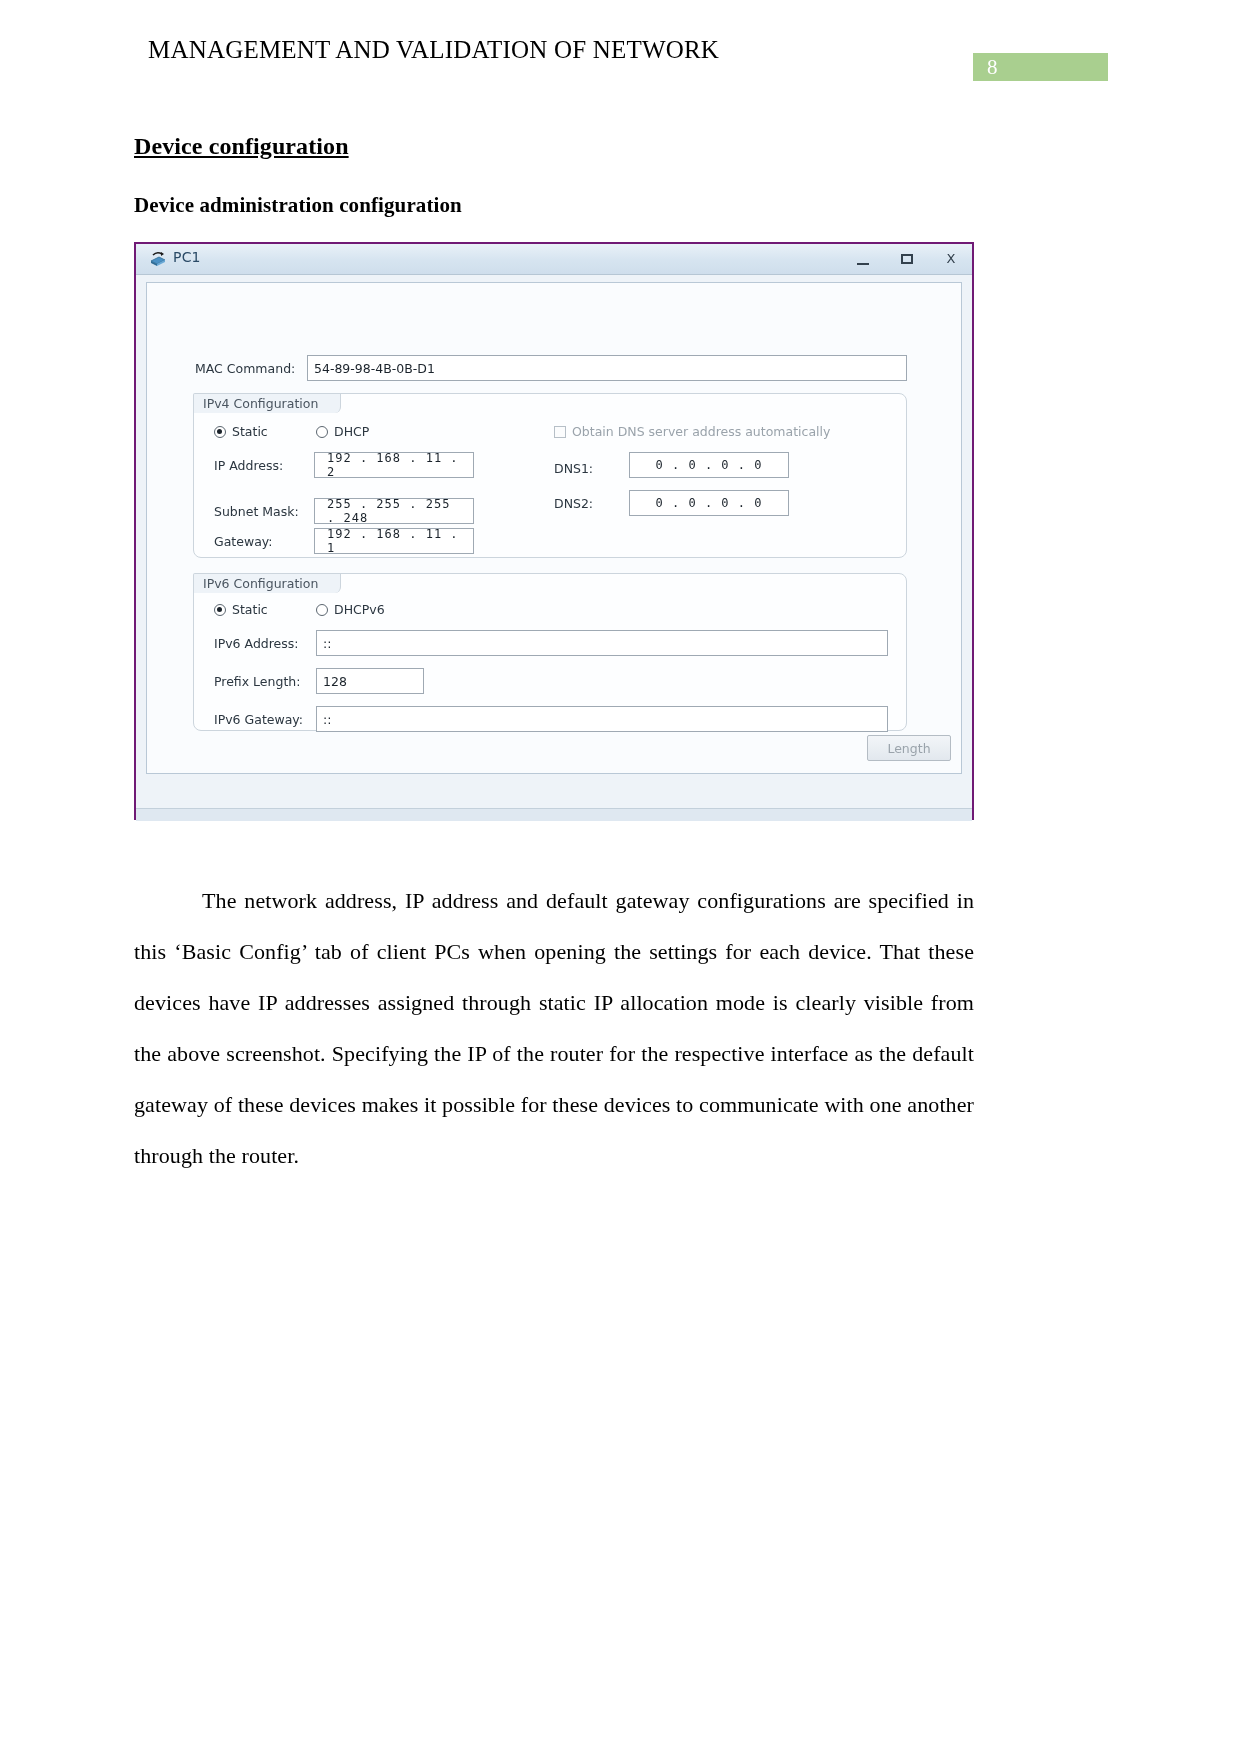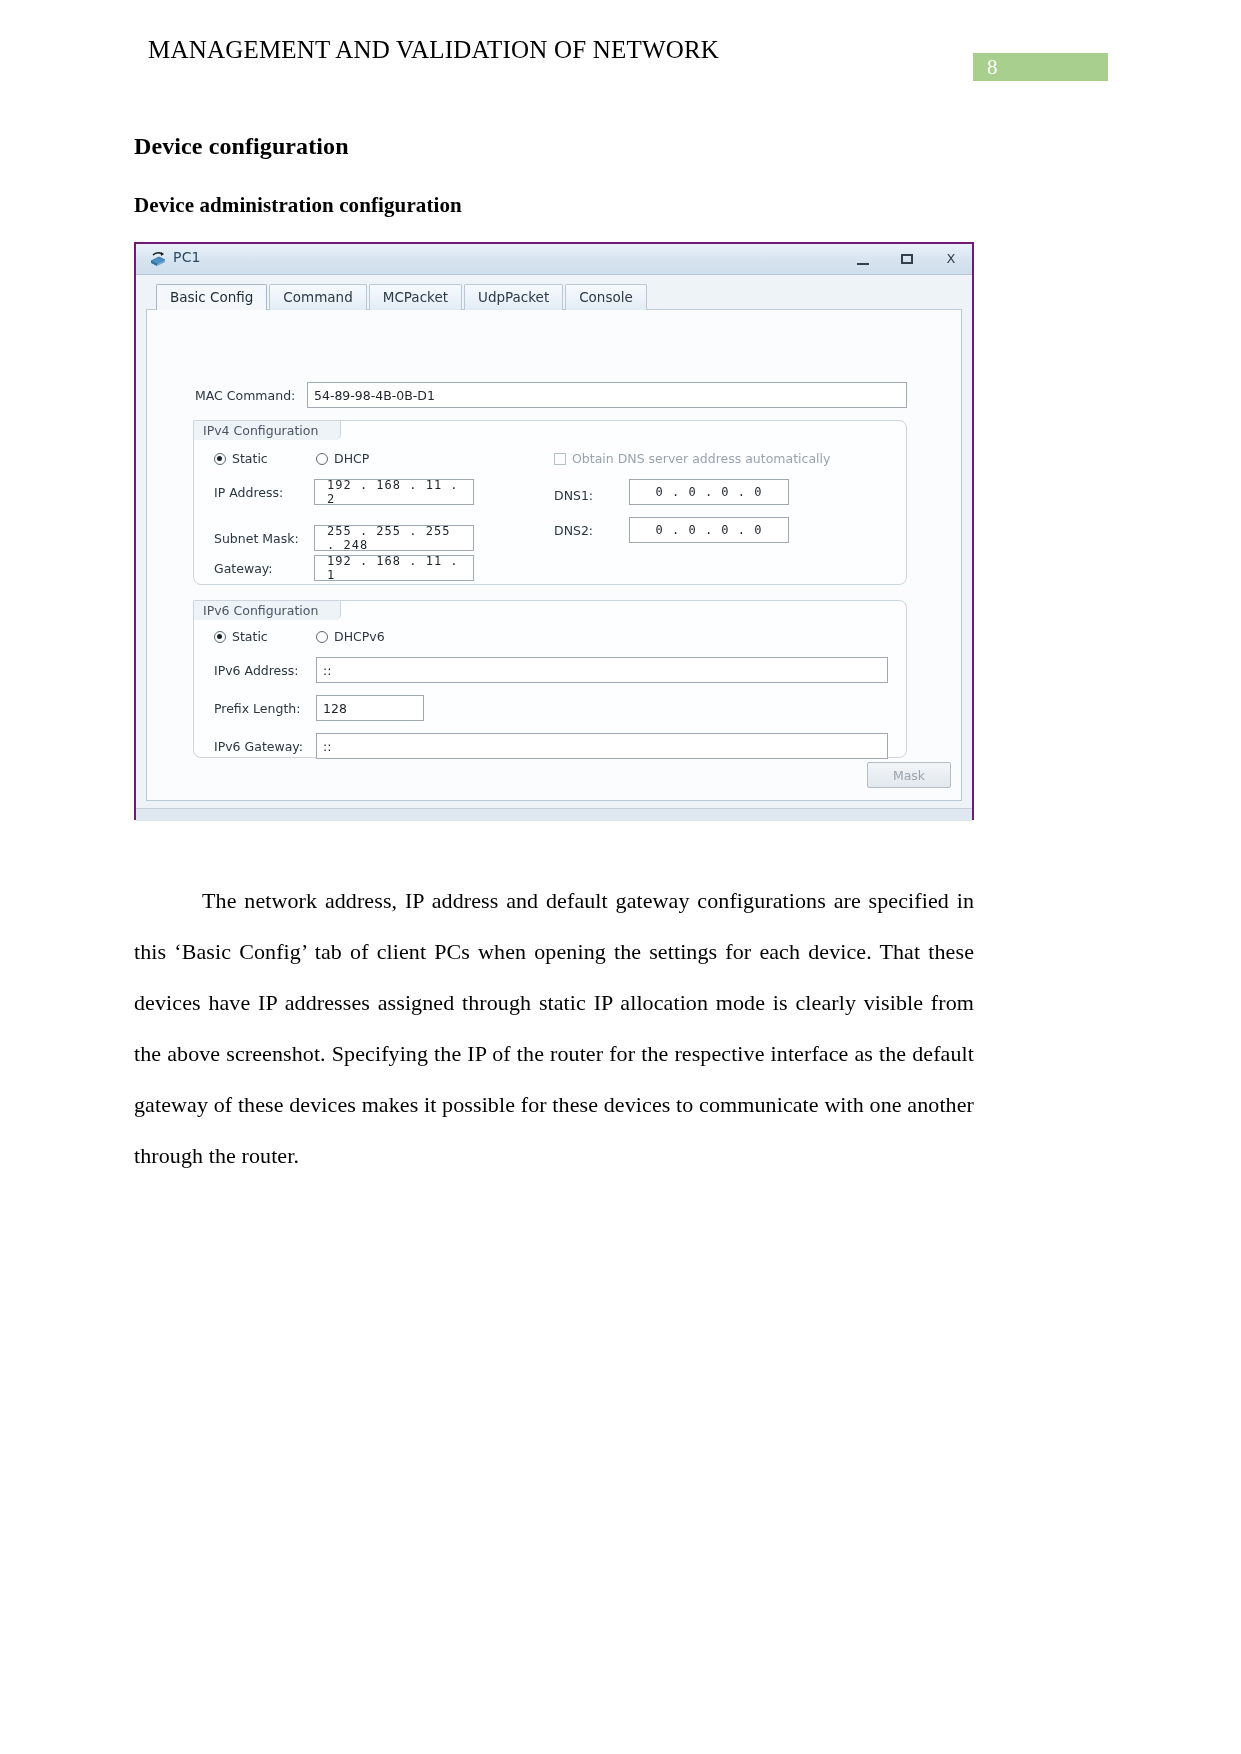--- a/index.html
+++ b/index.html
@@ -50,20 +50,21 @@
   }
 
   
   .heading-1 {
     position: absolute;
     left: 134px;
     top: 133px;
     font-size: 24px;
     font-weight: bold;
     letter-spacing: 0.1px;
+    text-decoration: underline;
   }
   .heading-2 {
     position: absolute;
     left: 134px;
     top: 193px;
     font-size: 21px;
     font-weight: bold;
     letter-spacing: 0.1px;
   }
 
@@ -351,27 +352,20 @@
         </span>
       <span class="win-btn">
           <span class="maxi"></span>
         </span>
       <span class="win-btn">X</span>
     </div>
   </div>
 
   <div class="win-body">
 
-    <div class="tabstrip">
-      <div class="tab active">Basic Config</div>
-      <div class="tab">Command</div>
-      <div class="tab">MCPacket</div>
-      <div class="tab">UdpPacket</div>
-      <div class="tab">Console</div>
-    </div>
 
     <div class="tab-panel">
 
 
       <div class="frow" style="left:48px; top:72px;">
         <span class="flabel" style="width:112px;">MAC Command:</span>
         <span class="finput" style="width:600px;">54-89-98-4B-0B-D1</span>
       </div>
 
       <div class="groupbox" style="left:46px; top:110px; width:714px; height:165px;">
@@ -432,20 +426,20 @@
         <div class="frow" style="left:20px; top:94px;">
           <span class="flabel" style="width:102px;">Prefix Length:</span>
           <span class="finput" style="width:108px;">128</span>
         </div>
         <div class="frow" style="left:20px; top:132px;">
           <span class="flabel" style="width:102px;">IPv6 Gateway:</span>
           <span class="finput" style="width:572px;">::</span>
         </div>
       </div>
 
-      <div class="apply-btn">Mask</div>
+      <div class="apply-btn">Length</div>
     </div>
 
     <div class="statusbar"></div>
   </div>
 </div>
 
 <p class="body-par">The network address, IP address and default gateway configurations are specified in this ‘Basic Config’ tab of client PCs when opening the settings for each device. That these devices have IP addresses assigned through static IP allocation mode is clearly visible from the above screenshot. Specifying the IP of the router for the respective interface as the default gateway of these devices makes it possible for these devices to communicate with one another through the router.</p>
 
 </body></html>

